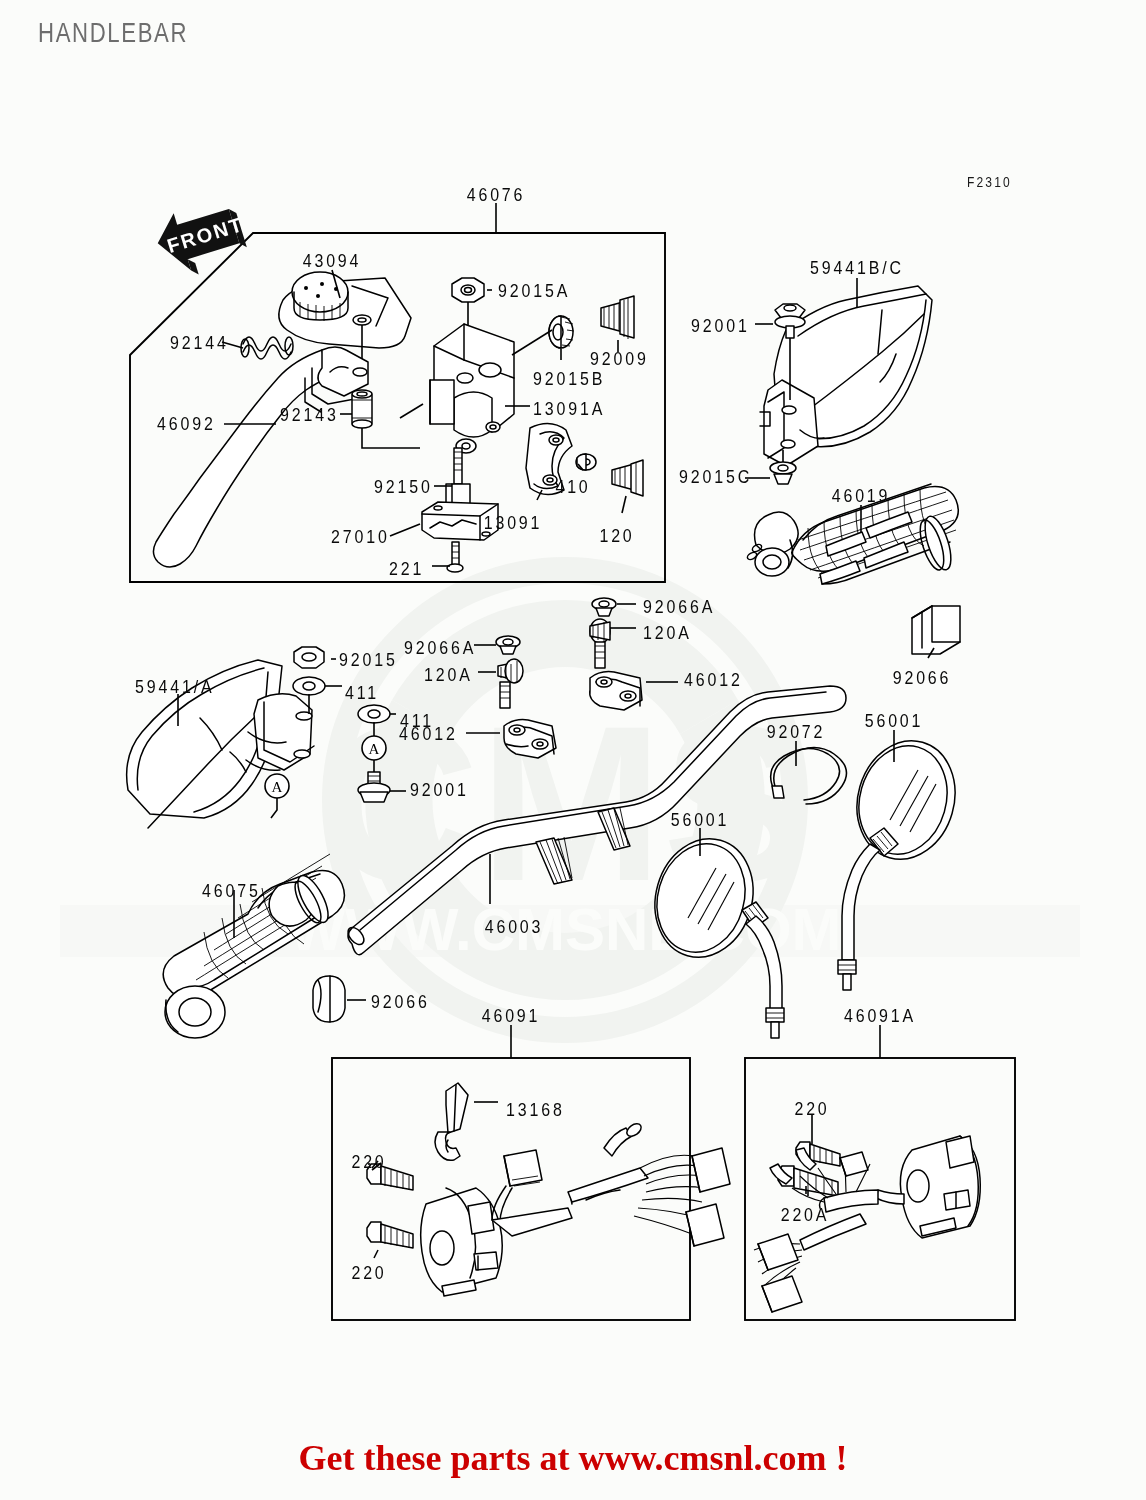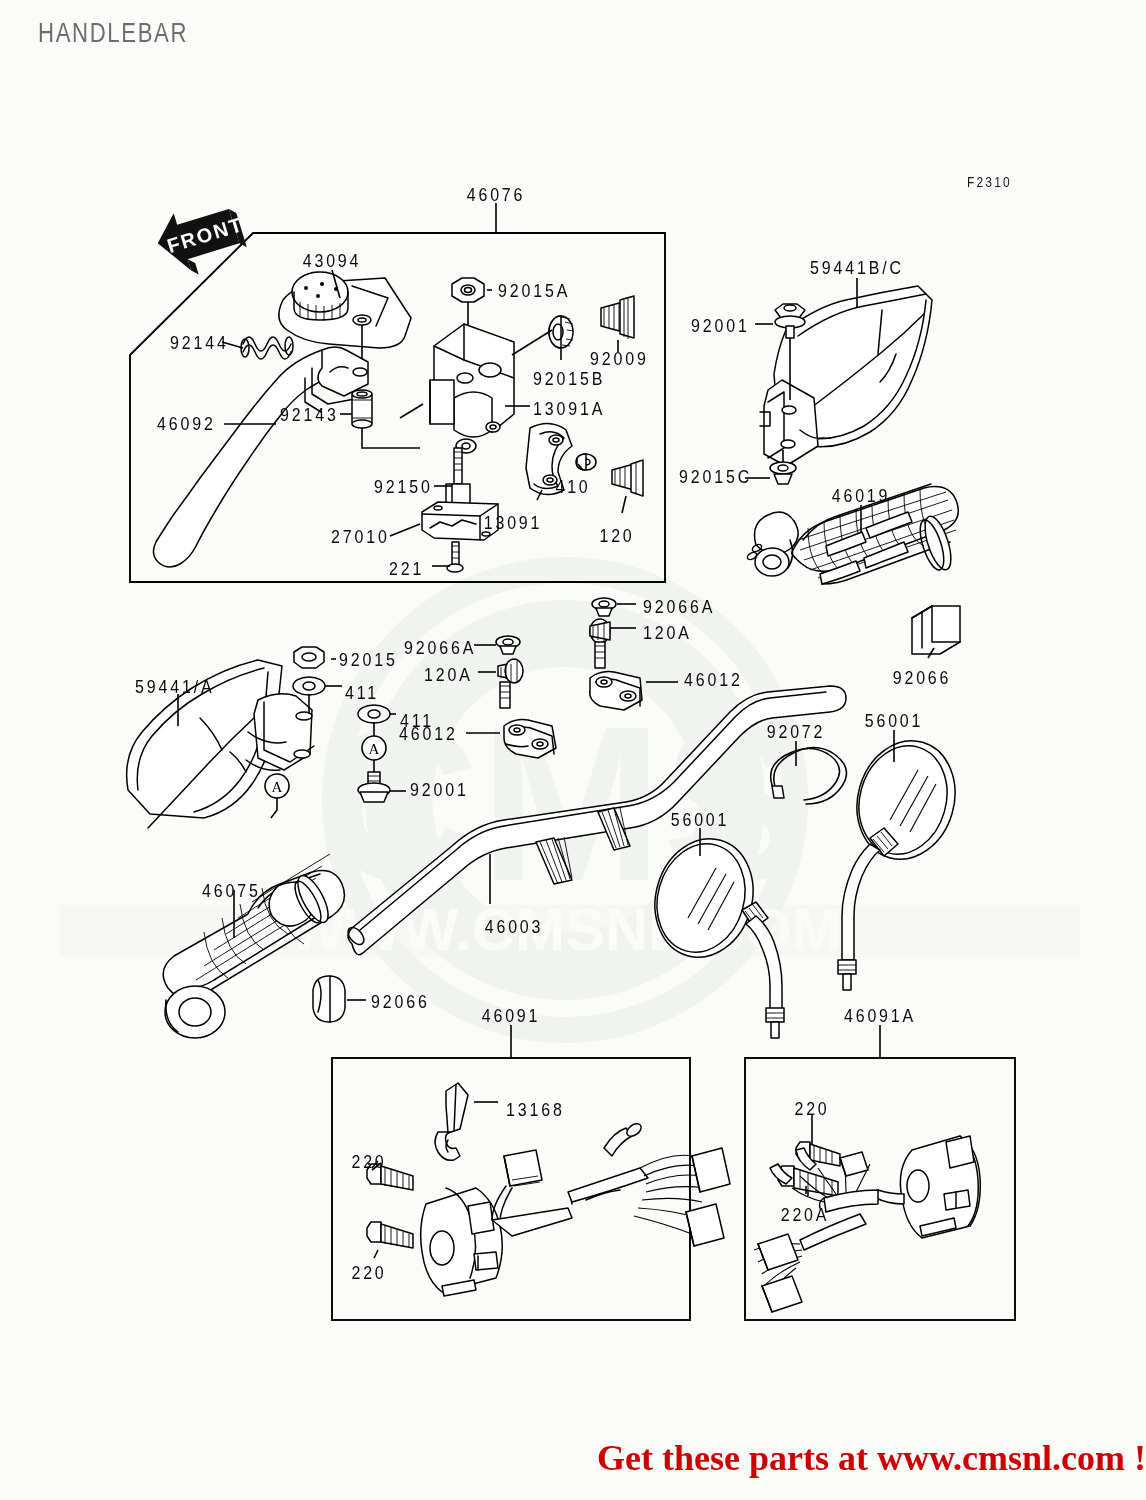--- a/index.html
+++ b/index.html
@@ -15,21 +15,21 @@
     transform:scaleX(0.82);transform-origin:left top;
     white-space:nowrap;
   }
   #ref-code{
     position:absolute;left:967px;top:174px;
     font-size:14px;letter-spacing:2.5px;color:#1a1a1a;
     font-family:"Liberation Sans",sans-serif;
     transform:scaleX(0.86);transform-origin:left top;
   }
   #footer{
-    position:absolute;left:0;top:1437px;width:1146px;text-align:right;
+    position:absolute;left:0;top:1437px;width:1146px;text-align:center;
     font-size:36px;color:#cc0000;
     font-family:"Liberation Serif",serif;font-weight:bold;
     letter-spacing:0px;
   }
   .diagram{position:absolute;left:0;top:0;width:1146px;height:1500px;}
   .wm{position:absolute;left:0;top:0;width:1146px;height:1500px;pointer-events:none;}
   .lbl{
     position:absolute;
     font-size:19px;color:#0a0a0a;
     font-family:"Liberation Sans",sans-serif;

